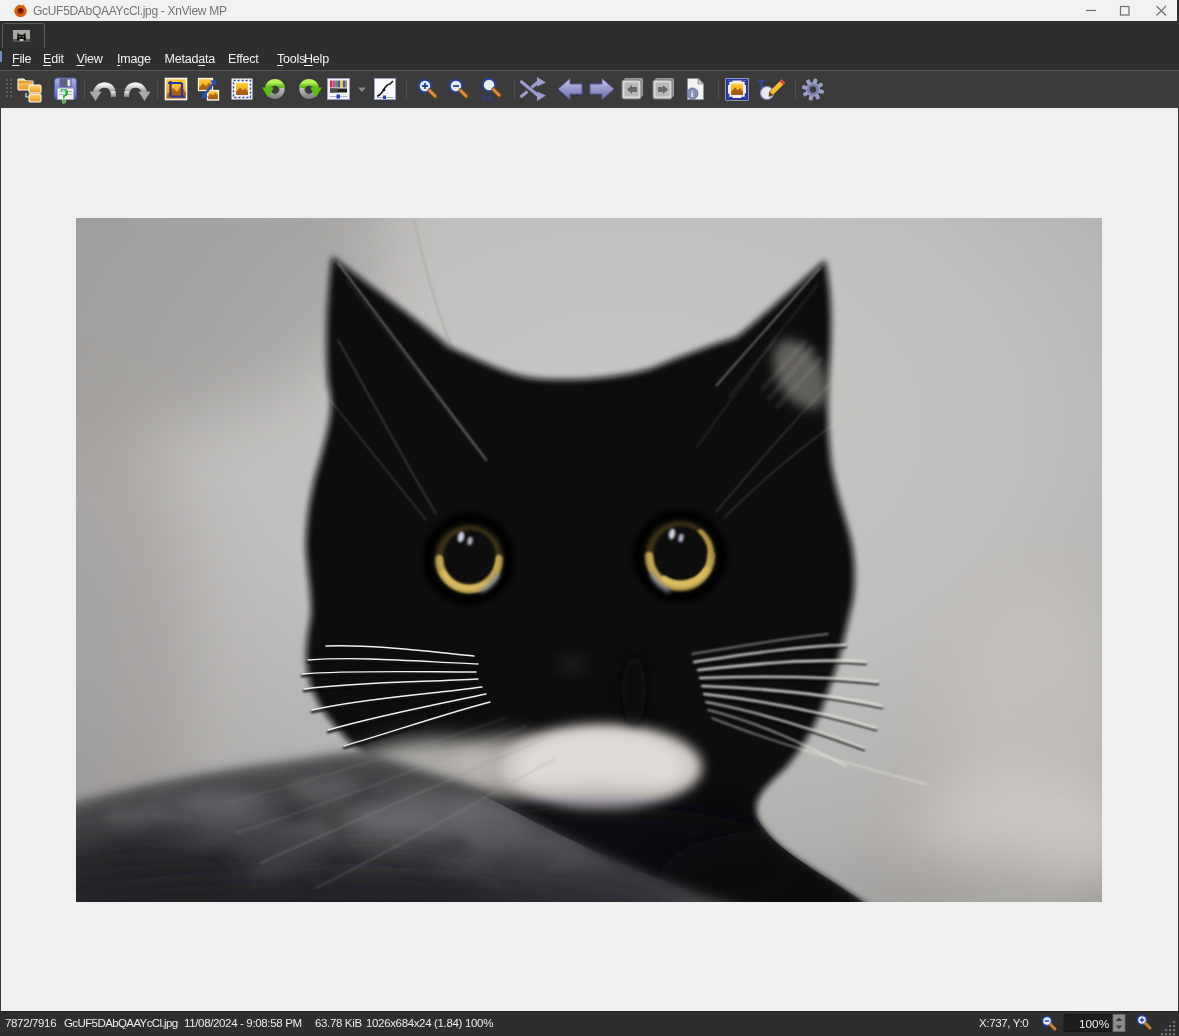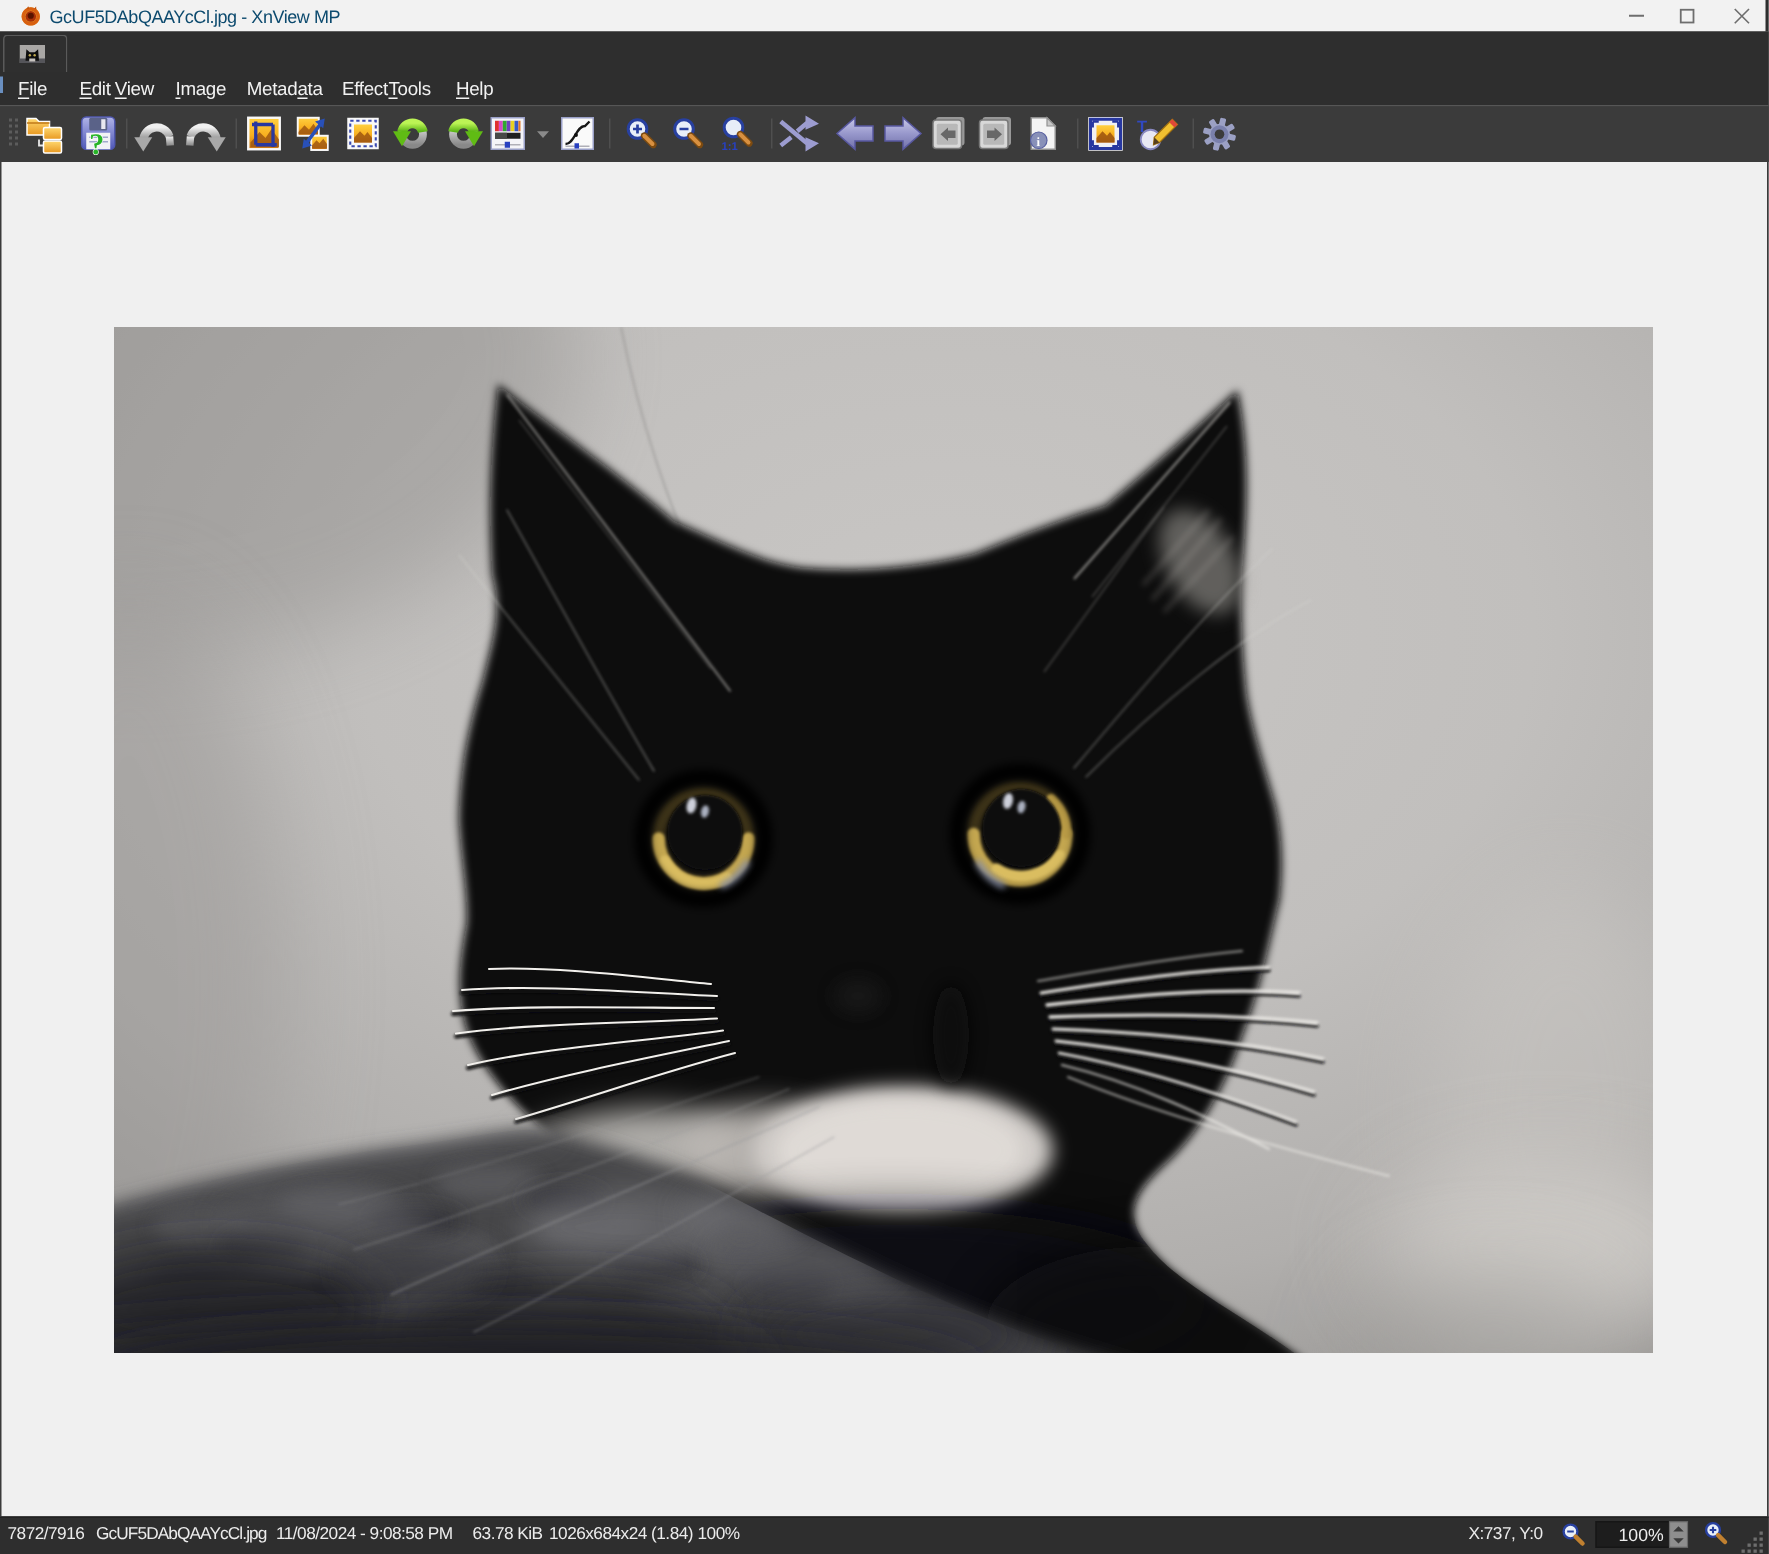--- a/index.html
+++ b/index.html
@@ -1,19 +1,19 @@
 <!DOCTYPE html>
 <html><head>
 <meta charset="utf-8">
 <style>
 * { margin:0; padding:0; box-sizing:border-box; }
 html,body { width:1179px; height:1036px; overflow:hidden; background:#2e2e2e;
   font-family:"Liberation Sans", sans-serif; }
 #titlebar { position:absolute; left:0; top:0; width:1179px; height:21px; background:#f2f2f2; }
-#titletext { position:absolute; left:33px; top:4px; font-size:12px; letter-spacing:-0.3px; color:#0c4a6e; }
+#titletext { position:absolute; left:33px; top:4px; font-size:12px; letter-spacing:-0.3px; color:#737373; }
 #chrome { position:absolute; left:0; top:21px; width:1179px; height:87px; background:#2e2e2e; }
 #tab { position:absolute; left:2px; top:23px; width:43px; height:25px; background:#2f2f2f;
   border:1px solid #5a5a5a; border-bottom:none; border-radius:3px 3px 0 0; }
 #menubar { position:absolute; left:0; top:48px; width:1179px; height:22px; }
 .mi { position:absolute; top:4px; font-size:12.5px; letter-spacing:-0.2px; color:#f2f2f2; }
 .mi u { text-decoration:underline; text-underline-offset:2px; }
 #bluemark { position:absolute; left:0; top:51px; width:2px; height:11px; background:#6a8fc0; }
 #mensep { position:absolute; left:0; top:70px; width:1179px; height:1px; background:#565656; }
 #toolbarband { position:absolute; left:0; top:71px; width:1179px; height:37px; background:#3b3b3b; }
 #canvas { position:absolute; left:0; top:108px; width:1179px; height:903px; background:#f0f0f0;
@@ -47,26 +47,26 @@
     <rect width="17" height="12" fill="#a9a7a5"></rect>
     <rect y="9" width="17" height="3" fill="#55555a"></rect>
     <path d="M4 10.5 L4.6 2.8 L6.8 4.8 L10.2 4.8 L12.4 2.8 L13 10.5 Z" fill="#0e0e0e"></path>
     <circle cx="6.9" cy="6.8" r="0.8" fill="#bfa94e"></circle>
     <circle cx="10.1" cy="6.8" r="0.8" fill="#bfa94e"></circle>
     <rect x="6.5" y="9" width="4" height="2" fill="#c8c4c0"></rect>
   </svg>
 </div>
 <div id="menubar">
   <div class="mi" style="left:12px"><u>F</u>ile</div>
-  <div class="mi" style="left:53px"><u>E</u>dit</div>
+  <div class="mi" style="left:43px"><u>E</u>dit</div>
   <div class="mi" style="left:76.5px"><u>V</u>iew</div>
   <div class="mi" style="left:117px"><u>I</u>mage</div>
   <div class="mi" style="left:164.5px">Metad<u>a</u>ta</div>
   <div class="mi" style="left:228px">Effect</div>
-  <div class="mi" style="left:259px"><u>T</u>ools</div>
+  <div class="mi" style="left:277px"><u>T</u>ools</div>
   <div class="mi" style="left:304px"><u>H</u>elp</div>
 </div>
 <div id="bluemark"></div>
 <div id="mensep"></div>
 <div id="toolbarband"></div>
 <svg width="1179" height="37" style="position:absolute;left:0;top:71px" viewBox="0 0 1179 37">
 <defs>
   <linearGradient id="fold" x1="0" y1="0" x2="0" y2="1">
     <stop offset="0" stop-color="#ffd870"></stop>
         <stop offset="1" stop-color="#e89820"></stop>

